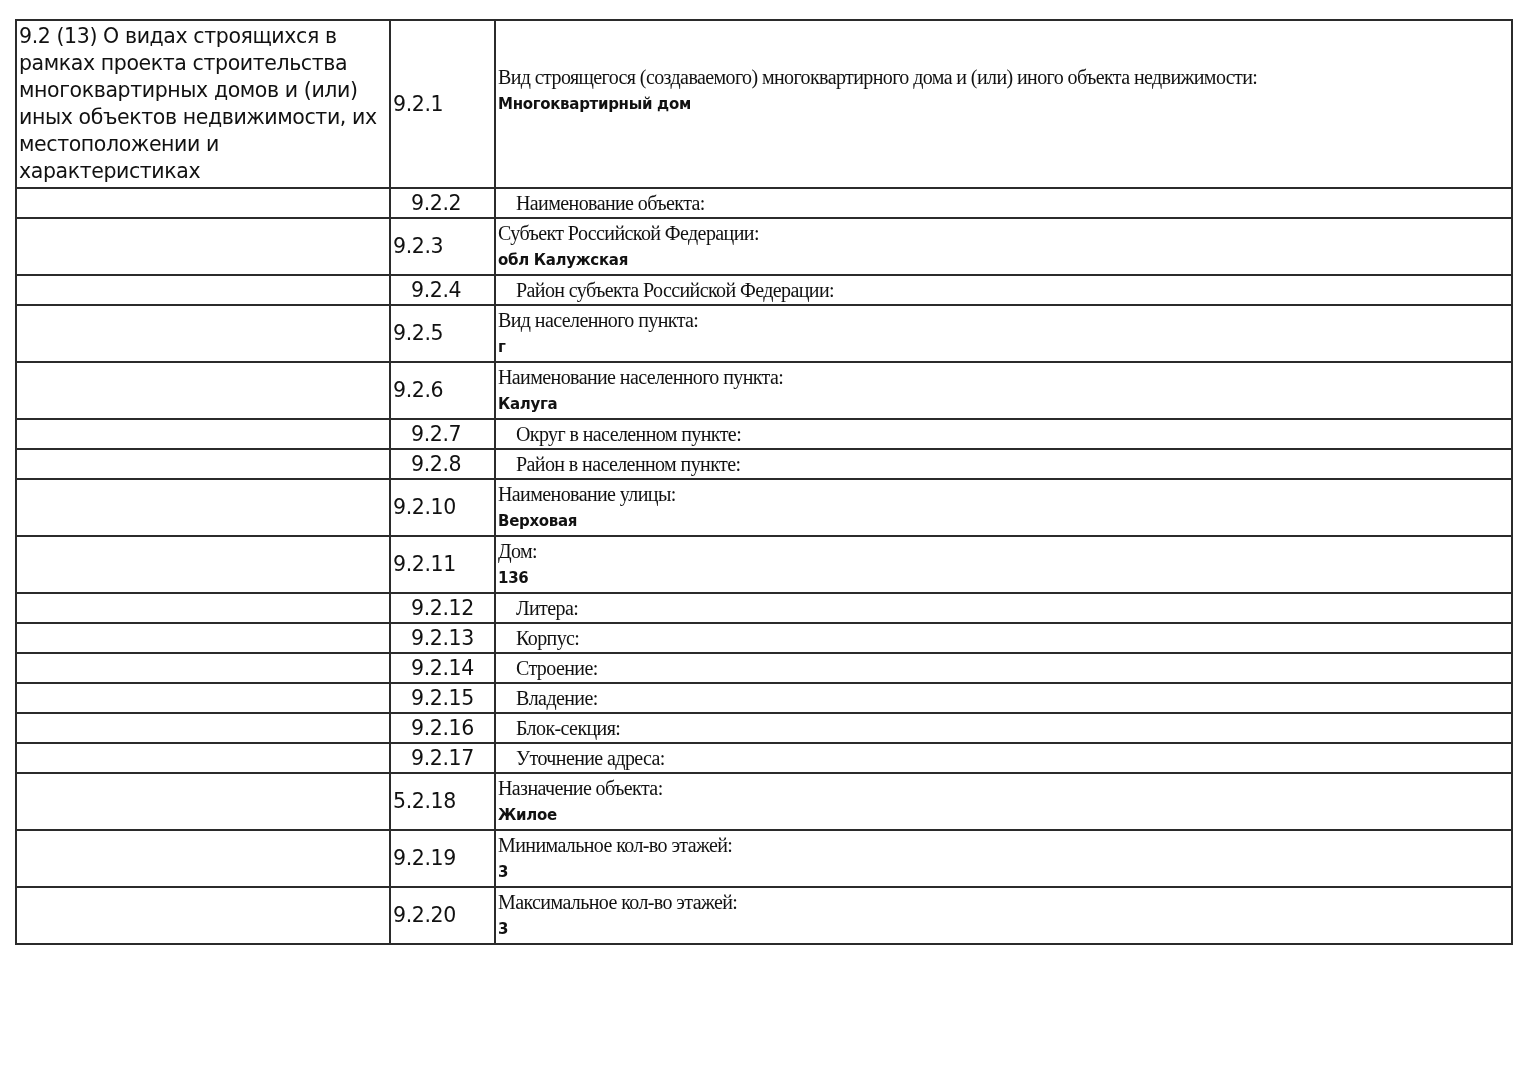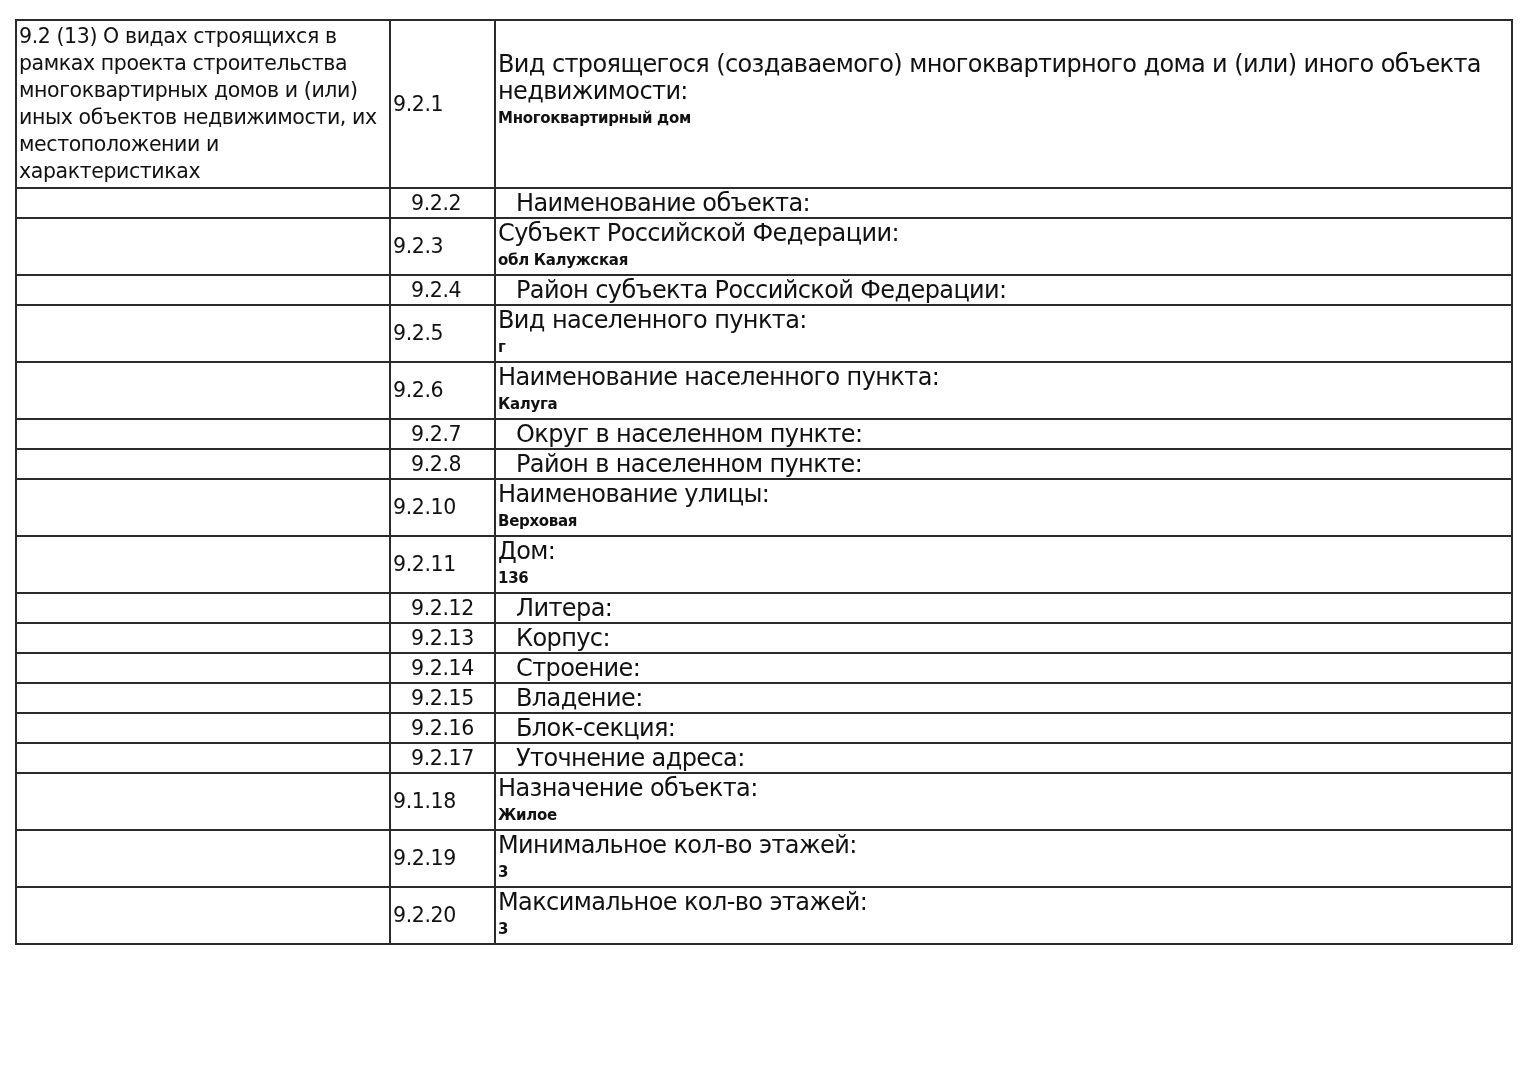--- a/index.html
+++ b/index.html
@@ -5,21 +5,21 @@
   html, body { margin: 0; padding: 0; background: #ffffff; }
   body { width: 1529px; height: 1080px; position: relative; overflow: hidden;
          font-family: "DejaVu Sans", sans-serif; color: #111; }
   table.doc { position: absolute; left: 15px; top: 19px; border-collapse: collapse;
               table-layout: fixed; width: 1498px; }
   table.doc td { border: 2px solid #2b2b2b; padding: 0 2px; vertical-align: middle;
                  font-size: 20.5px; line-height: 27px; letter-spacing: -0.4px; }
   col.c1 { width: 374px; } col.c2 { width: 105px; } col.c3 { width: auto; }
   td.sec { vertical-align: top; padding-top: 0; }
   td.num { padding-left: 3px; margin-top: 13px; }
-  .lbl { display: block; font-size: 24px; letter-spacing: -0.6px; }
+  .lbl { display: block; font-size: 20px; letter-spacing: -0.6px; font-family: Liberation Serif, serif; }
   .val { display: block; font-weight: bold; font-size: 15px; letter-spacing: -0.3px; }
   tr.h1 td { height: 166px; }
   tr.h2 td { height: 55px; }
   tr.h1r td { height: 28px; padding-left: 20px; }
   td.desc { padding-left: 3px; }
   tr.first td.desc { vertical-align: middle; }
 </style>
 </head>
 <body>
 
@@ -143,21 +143,21 @@
       </tr>
       <tr class="h1r">
         <td></td>
         <td class="num">9.2.17</td>
         <td class="desc">
           <span class="lbl">Уточнение адреса:</span>
         </td>
       </tr>
       <tr class="h2">
         <td></td>
-        <td class="num">9.1.18</td>
+        <td class="num">5.2.18</td>
         <td class="desc">
           <span class="lbl">Назначение объекта:</span>
           <span class="val">Жилое</span>
         </td>
       </tr>
       <tr class="h2">
         <td></td>
         <td class="num">9.2.19</td>
         <td class="desc">
           <span class="lbl">Минимальное кол-во этажей:</span>

